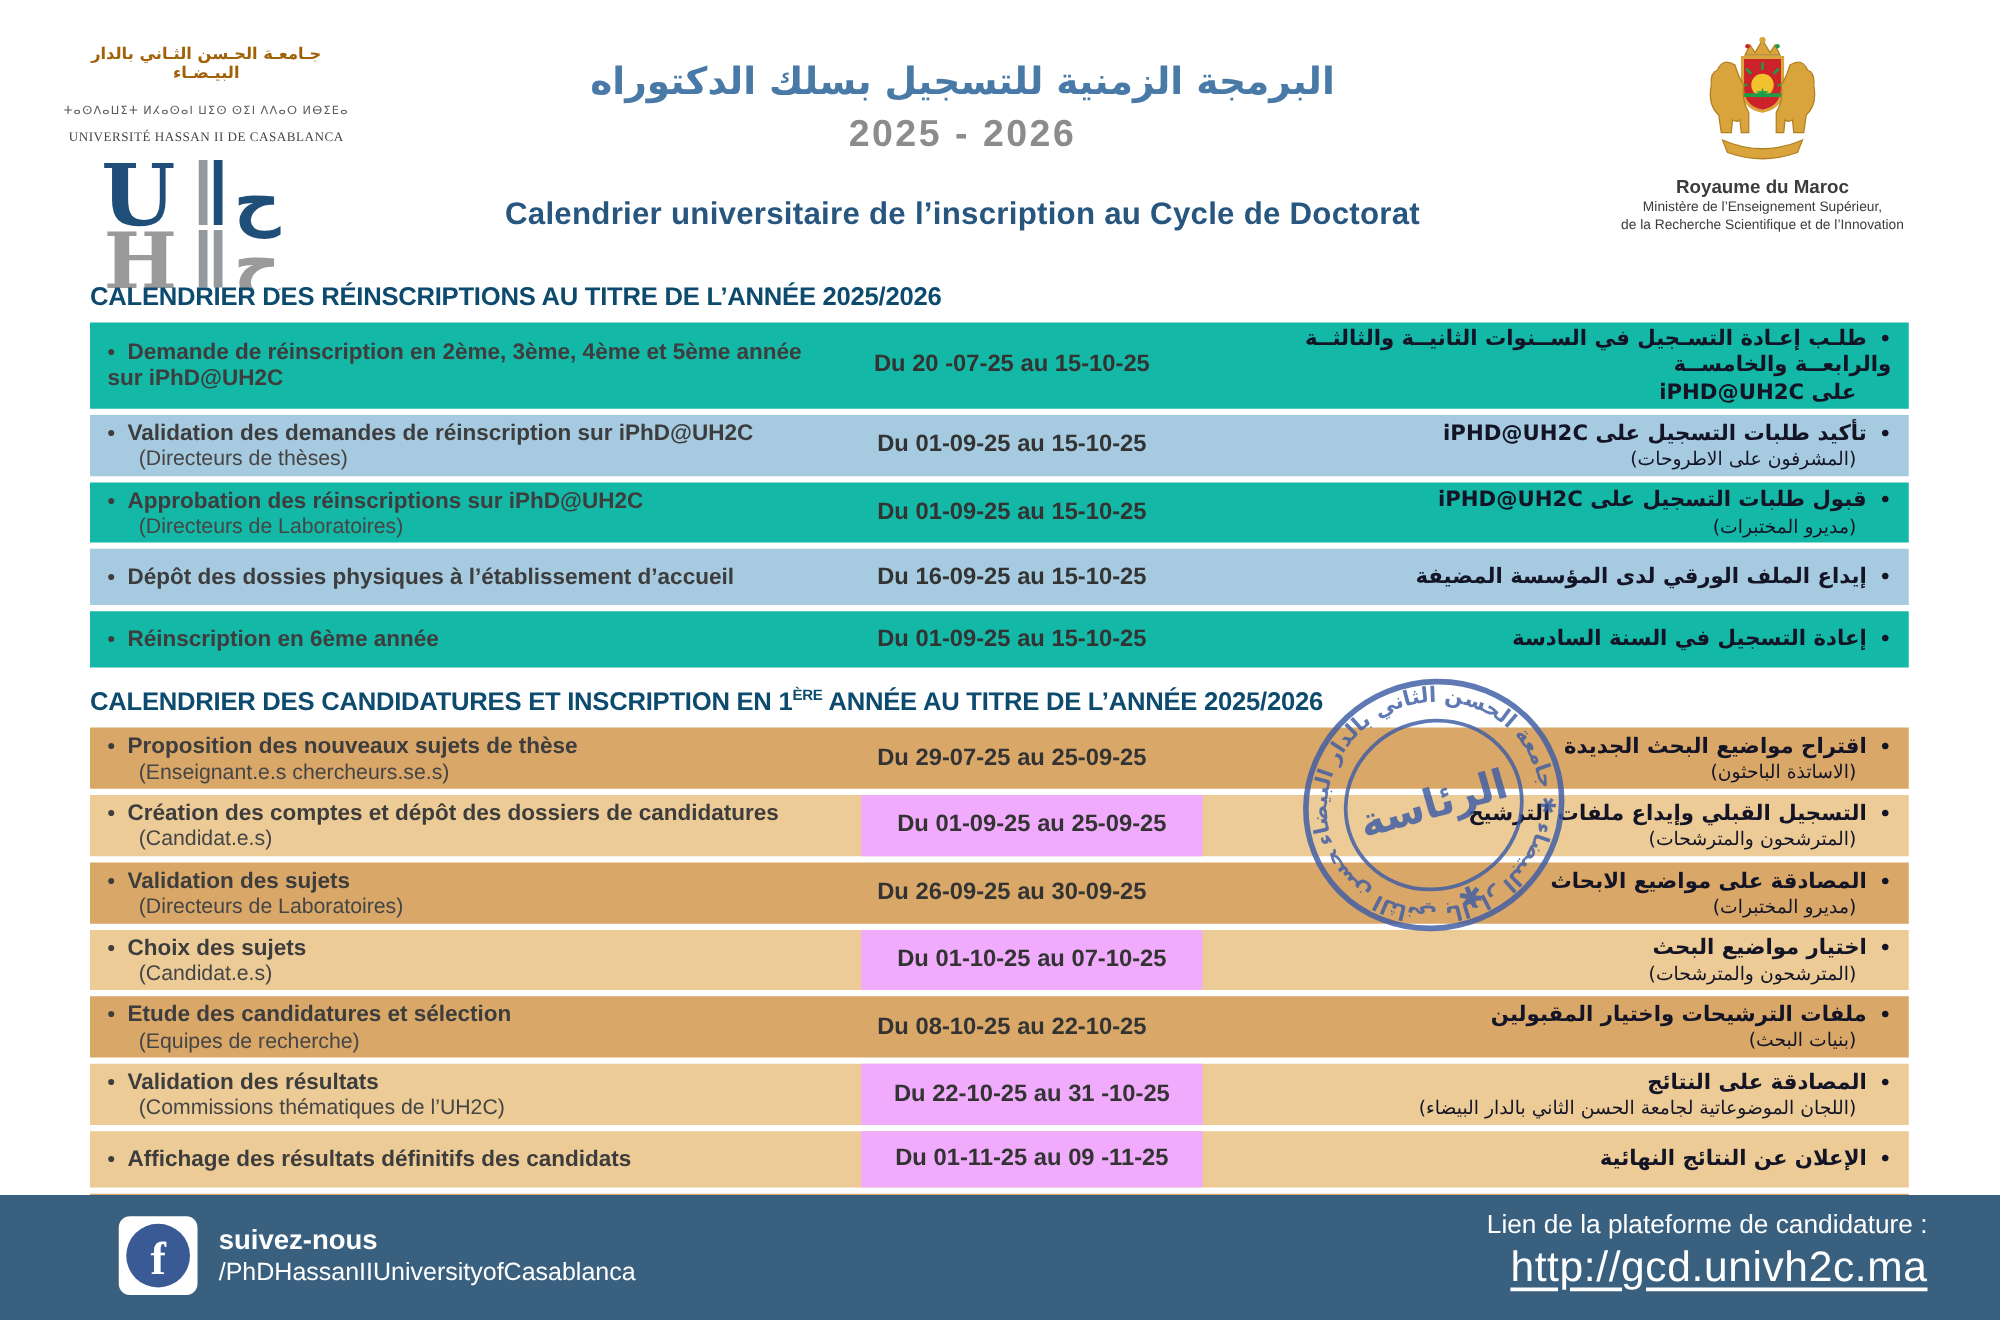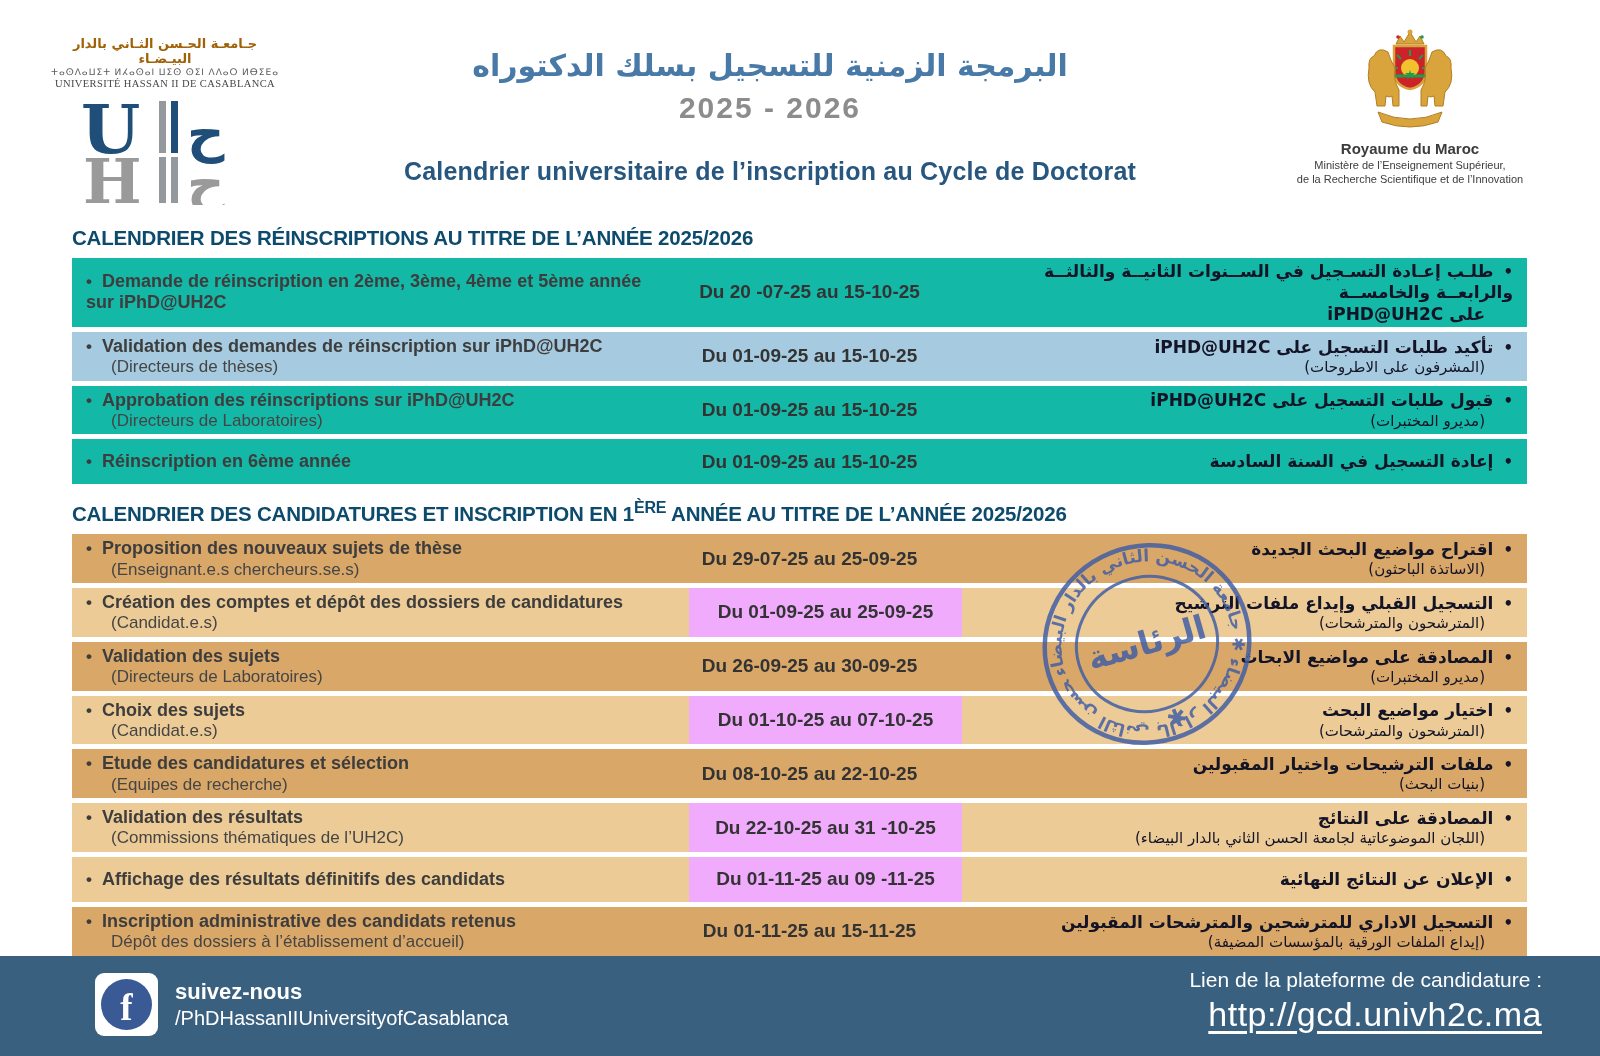--- a/index.html
+++ b/index.html
@@ -2,37 +2,37 @@
 <html lang="fr"><head>
 <meta charset="utf-8">
 <style>
   html,body{margin:0;padding:0;}
   body{font-family:"Liberation Sans",sans-serif;background:#e8e8e8;}
   .page{position:relative;width:1600px;height:1056px;background:#ffffff;overflow:hidden;margin:0 auto;}
 
   
   .univ-block{position:absolute;left:50px;top:36px;width:230px;text-align:center;}
   .univ-ar{font-family:"DejaVu Sans",sans-serif;font-size:13px;font-weight:bold;color:#a16207;direction:rtl;}
-  .univ-tif{font-size:9px;color:#5a5a5a;letter-spacing:1px;margin-top:1px;}
-  .univ-fr{font-family:"Liberation Serif",serif;font-size:10.5px;color:#474747;letter-spacing:.4px;margin-top:1px;}
+  .univ-tif{font-size:9px;color:#5a5a5a;letter-spacing:1px;margin-top:17px;}
+  .univ-fr{font-family:"Liberation Serif",serif;font-size:10.5px;color:#474747;letter-spacing:.4px;margin-top:12px;}
   .univ-logo{margin-top:4px;}
 
   .header-center{position:absolute;left:270px;top:48px;width:1000px;text-align:center;}
   .title-ar{font-family:"DejaVu Sans",sans-serif;font-size:30px;font-weight:bold;color:#4879a7;direction:rtl;}
   .title-years{font-size:30px;font-weight:bold;color:#8c8c8c;letter-spacing:2px;margin-top:8px;}
   .title-fr{font-size:25px;font-weight:bold;color:#27567f;margin-top:32px;letter-spacing:.2px;}
 
   .ministry-block{position:absolute;left:1282px;top:28px;width:256px;text-align:center;}
   .ministry-country{font-size:15px;font-weight:bold;color:#3c3c3c;margin-top:4px;}
   .ministry-line{font-size:11px;color:#3c3c3c;margin-top:2px;}
 
   
   .content{position:absolute;left:72px;right:73px;top:226px;}
   .sec-title{font-size:20.5px;font-weight:bold;color:#0c4a6e;letter-spacing:-0.2px;margin:0 0 8px 0;}
-  .sec-title sup{font-size:16px;}
+  .sec-title sup{font-size:12px;}
   .sec2-title{margin-top:15px;}
 
   .row{display:grid;grid-template-columns:585px 305px 1fr;align-items:center;min-height:45px;margin-bottom:5px;}
   .sec1 .tone-light{background:#14b8a6;}
   .sec1 .tone-medium{background:#a6cadf;}
   .sec2 .tone-dark{background:#d9a768;}
   .sec2 .tone-light{background:#eccb96;}
   .sec2 .tone-light .cell-date{background:#f0abfc;margin-left:32px;}
 
   .cell-fr{padding:4px 6px 4px 14px;color:#3d3d3d;}
@@ -154,20 +154,31 @@
     <div class="cell-fr">
       <div class="line-main"><span class="bullet">•</span><span>Approbation des réinscriptions sur iPhD@UH2C</span></div>
       <div class="line-sub">(Directeurs de Laboratoires)</div>
     </div>
     <div class="cell-date">Du 01-09-25 au 15-10-25</div>
     <div class="cell-ar">
       <div class="line-main"><span class="bullet">•</span><span>قبول طلبات التسجيل على iPHD@UH2C</span></div>
       <div class="line-sub">(مديرو المختبرات)</div>
     </div>
   </div>
+        <div class="row tone-medium">
+    <div class="cell-fr">
+      <div class="line-main"><span class="bullet">•</span><span>Dépôt des dossies physiques à l’établissement d’accueil</span></div>
+
+    </div>
+    <div class="cell-date">Du 16-09-25 au 15-10-25</div>
+    <div class="cell-ar">
+      <div class="line-main"><span class="bullet">•</span><span>إيداع الملف الورقي لدى المؤسسة المضيفة</span></div>
+
+    </div>
+  </div>
         <div class="row tone-light">
     <div class="cell-fr">
       <div class="line-main"><span class="bullet">•</span><span>Réinscription en 6ème année</span></div>
 
     </div>
     <div class="cell-date">Du 01-09-25 au 15-10-25</div>
     <div class="cell-ar">
       <div class="line-main"><span class="bullet">•</span><span>إعادة التسجيل في السنة السادسة</span></div>
 
     </div>

